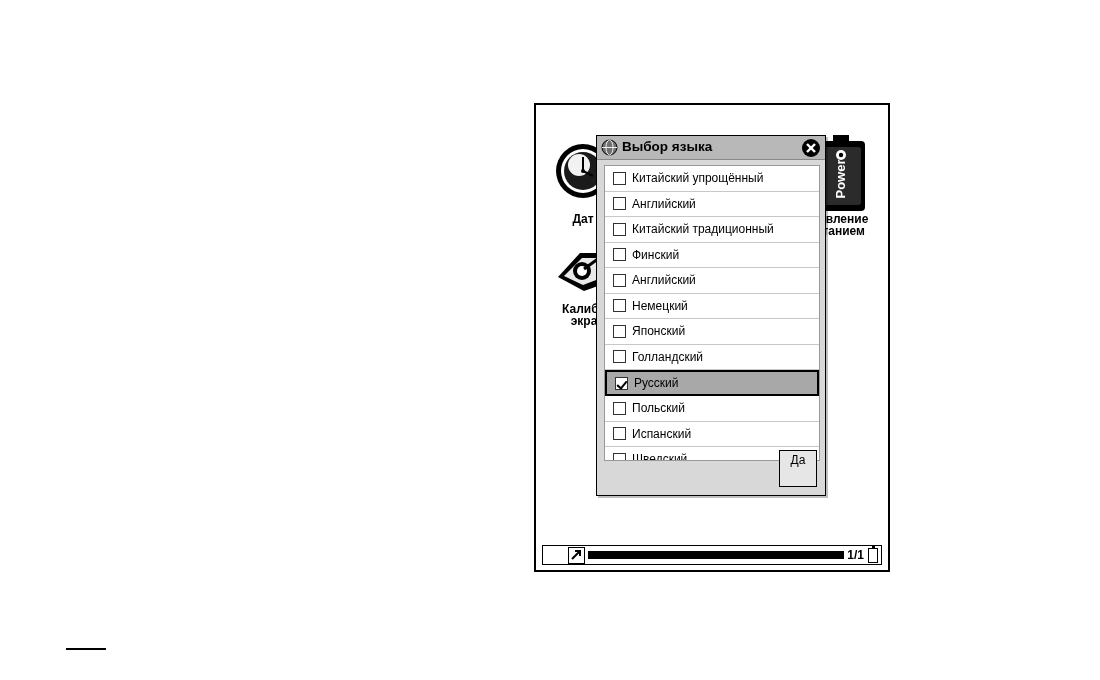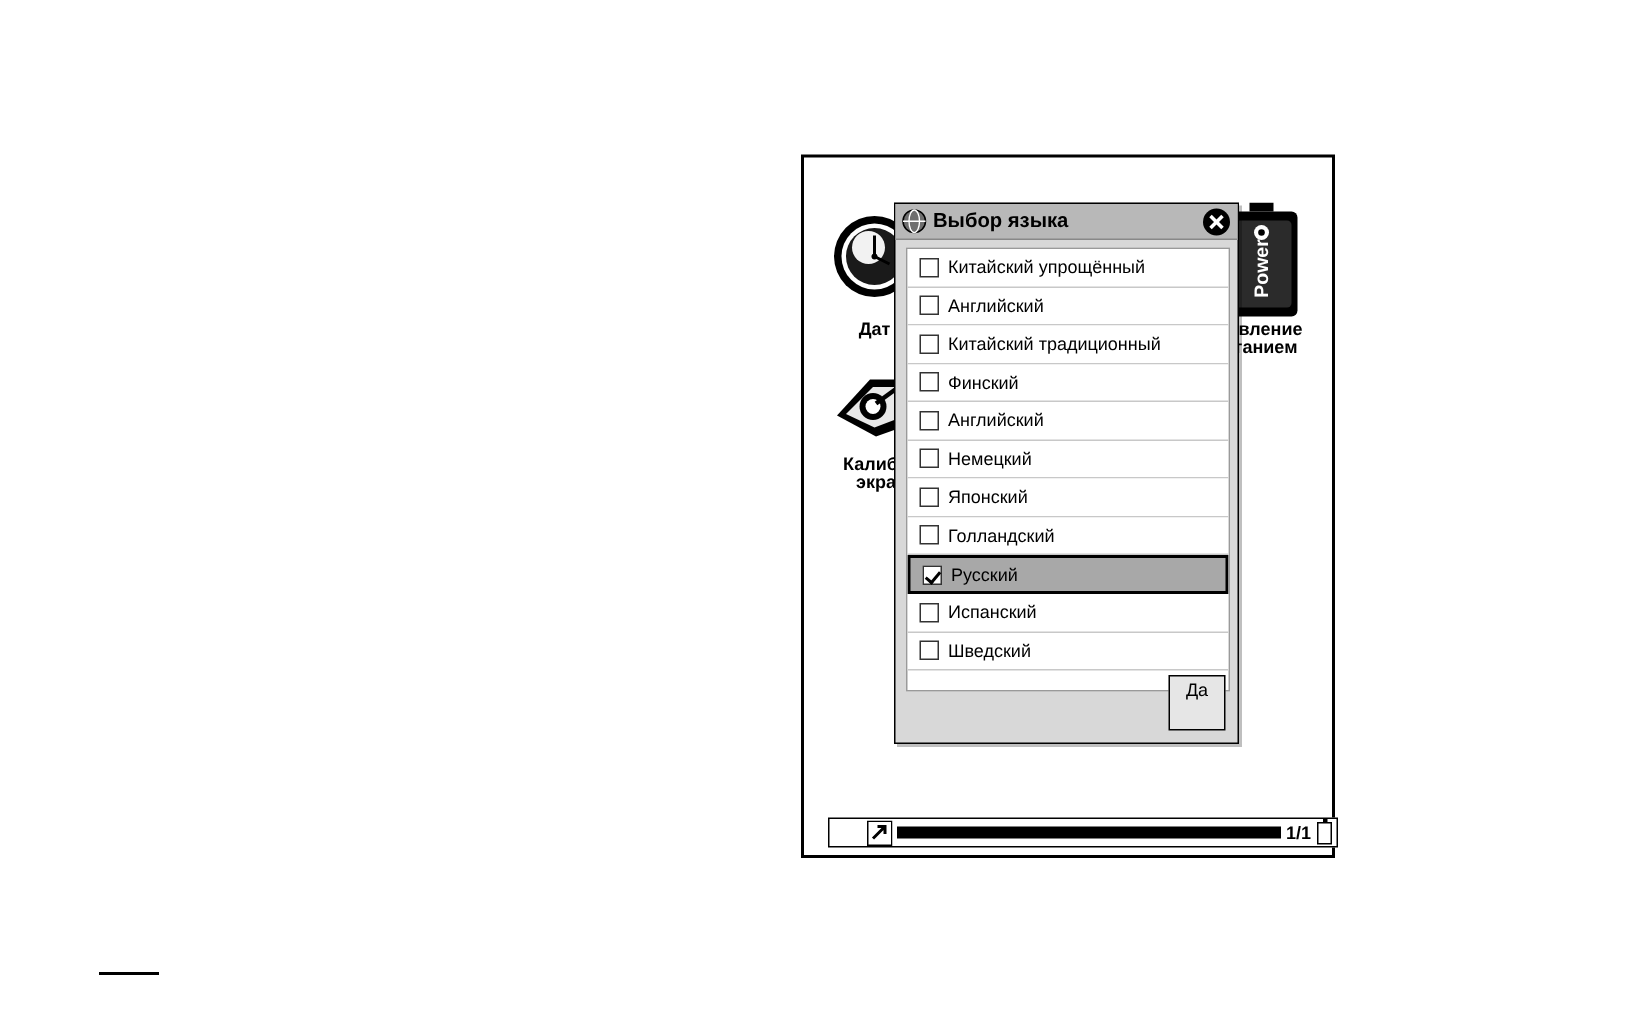--- a/index.html
+++ b/index.html
@@ -235,21 +235,21 @@
     font-size: 12px;
     color: #000000;
     line-height: 19px;
     text-align: center;
     font-family: "Liberation Sans", sans-serif;
   }
 
   
   .statusbar {
     position: absolute;
-    left: 16px;
+    left: 6px;
     bottom: 5px;
     width: 340px;
     height: 20px;
     border: 1px solid #000000;
     box-sizing: border-box;
     background: #ffffff;
     display: flex;
     align-items: center;
     padding-left: 24px;
   }
@@ -389,20 +389,24 @@
           <div class="list-item">
             <span class="chk"></span>
             <span class="item-label">Голландский</span>
           </div>
           <div class="list-item selected">
             <span class="chk checked"></span>
             <span class="item-label">Русский</span>
           </div>
           <div class="list-item">
             <span class="chk"></span>
+            <span class="item-label">Польский</span>
+          </div>
+          <div class="list-item">
+            <span class="chk"></span>
             <span class="item-label">Испанский</span>
           </div>
           <div class="list-item">
             <span class="chk"></span>
             <span class="item-label">Шведский</span>
           </div>
         </div>
 
       <div class="ok-btn">Да</div>
     </div>

